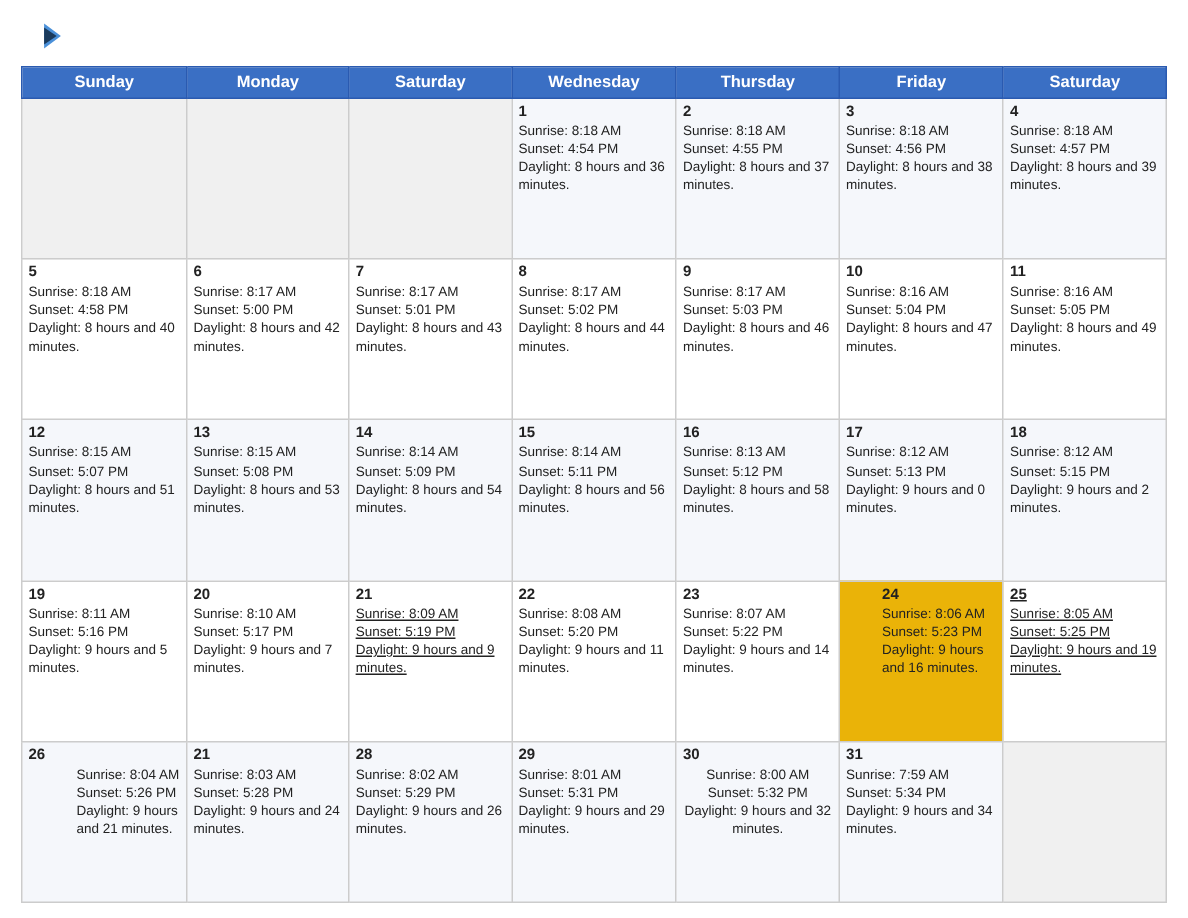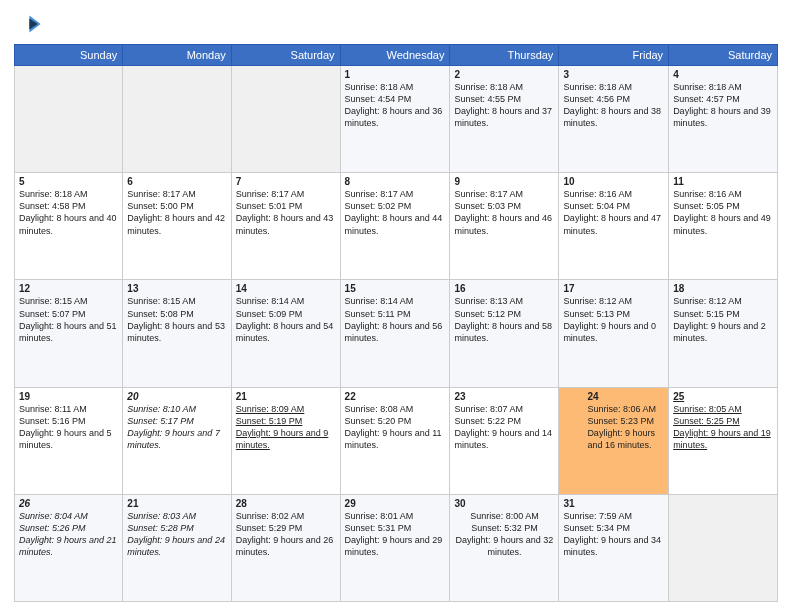--- a/index.html
+++ b/index.html
@@ -52,22 +52,22 @@
     }
     .calendar {
       width: 100%;
       border-collapse: collapse;
       flex: 1;
     }
     .calendar th {
       background: #3a6fc4;
       color: #fff;
       font-size: 11px;
-      font-weight: normal;
-      text-align: right;
+      font-weight: bold;
+      text-align: center;
       padding: 4px 5px;
       border: 1px solid #2a5ab0;
     }
     .calendar td {
       border: 1px solid #ccc;
       vertical-align: top;
       padding: 3px 4px;
       width: 113px;
       font-size: 9.2px;
       color: #222;
@@ -245,21 +245,21 @@
 Daylight: 9 hours and 2 minutes.</div>
           </td>
         </tr>
         <tr>
           <td style="background: rgb(255, 255, 255);">
             <span class="day-num">19</span>
             <div class="day-info" style="white-space: pre-line;">Sunrise: 8:11 AM
 Sunset: 5:16 PM
 Daylight: 9 hours and 5 minutes.</div>
           </td>
-          <td style="background: rgb(255, 255, 255); font-style: italic;">
+          <td style="background: rgb(255, 255, 255);">
             <span class="day-num">20</span>
             <div class="day-info" style="white-space: pre-line;">Sunrise: 8:10 AM
 Sunset: 5:17 PM
 Daylight: 9 hours and 7 minutes.</div>
           </td>
           <td style="background: rgb(255, 255, 255);">
             <span class="day-num">21</span>
             <div class="day-info" style="white-space: pre-line; text-decoration: underline;">Sunrise: 8:09 AM
 Sunset: 5:19 PM
 Daylight: 9 hours and 9 minutes.</div>
@@ -269,43 +269,43 @@
             <div class="day-info" style="white-space: pre-line;">Sunrise: 8:08 AM
 Sunset: 5:20 PM
 Daylight: 9 hours and 11 minutes.</div>
           </td>
           <td style="background: rgb(255, 255, 255);">
             <span class="day-num">23</span>
             <div class="day-info" style="white-space: pre-line;">Sunrise: 8:07 AM
 Sunset: 5:22 PM
 Daylight: 9 hours and 14 minutes.</div>
           </td>
-          <td style="background: #fdba74; padding-left: 28px;">
+          <td style="background: #eab308; padding-left: 28px;">
             <span class="day-num">24</span>
             <div class="day-info" style="white-space: pre-line;">Sunrise: 8:06 AM
 Sunset: 5:23 PM
 Daylight: 9 hours and 16 minutes.</div>
           </td>
           <td style="background: rgb(255, 255, 255); text-decoration: underline;">
             <span class="day-num">25</span>
             <div class="day-info" style="white-space: pre-line;">Sunrise: 8:05 AM
 Sunset: 5:25 PM
 Daylight: 9 hours and 19 minutes.</div>
           </td>
         </tr>
         <tr>
-          <td style="background: rgb(245, 247, 251); font-style: italic;">
+          <td style="background: rgb(245, 247, 251);">
             <span class="day-num">26</span>
-            <div class="day-info" style="white-space: pre-line;">Sunrise: 8:04 AM
+            <div class="day-info" style="white-space: pre-line; margin-left: 32px;">Sunrise: 8:04 AM
 Sunset: 5:26 PM
 Daylight: 9 hours and 21 minutes.</div>
           </td>
           <td style="background: rgb(245, 247, 251);">
             <span class="day-num">21</span>
-            <div class="day-info" style="white-space: pre-line; font-style: italic;">Sunrise: 8:03 AM
+            <div class="day-info" style="white-space: pre-line;">Sunrise: 8:03 AM
 Sunset: 5:28 PM
 Daylight: 9 hours and 24 minutes.</div>
           </td>
           <td style="background: rgb(245, 247, 251); margin-left: 31px;">
             <span class="day-num">28</span>
             <div class="day-info" style="white-space: pre-line;">Sunrise: 8:02 AM
 Sunset: 5:29 PM
 Daylight: 9 hours and 26 minutes.</div>
           </td>
           <td style="background: rgb(245, 247, 251);">

